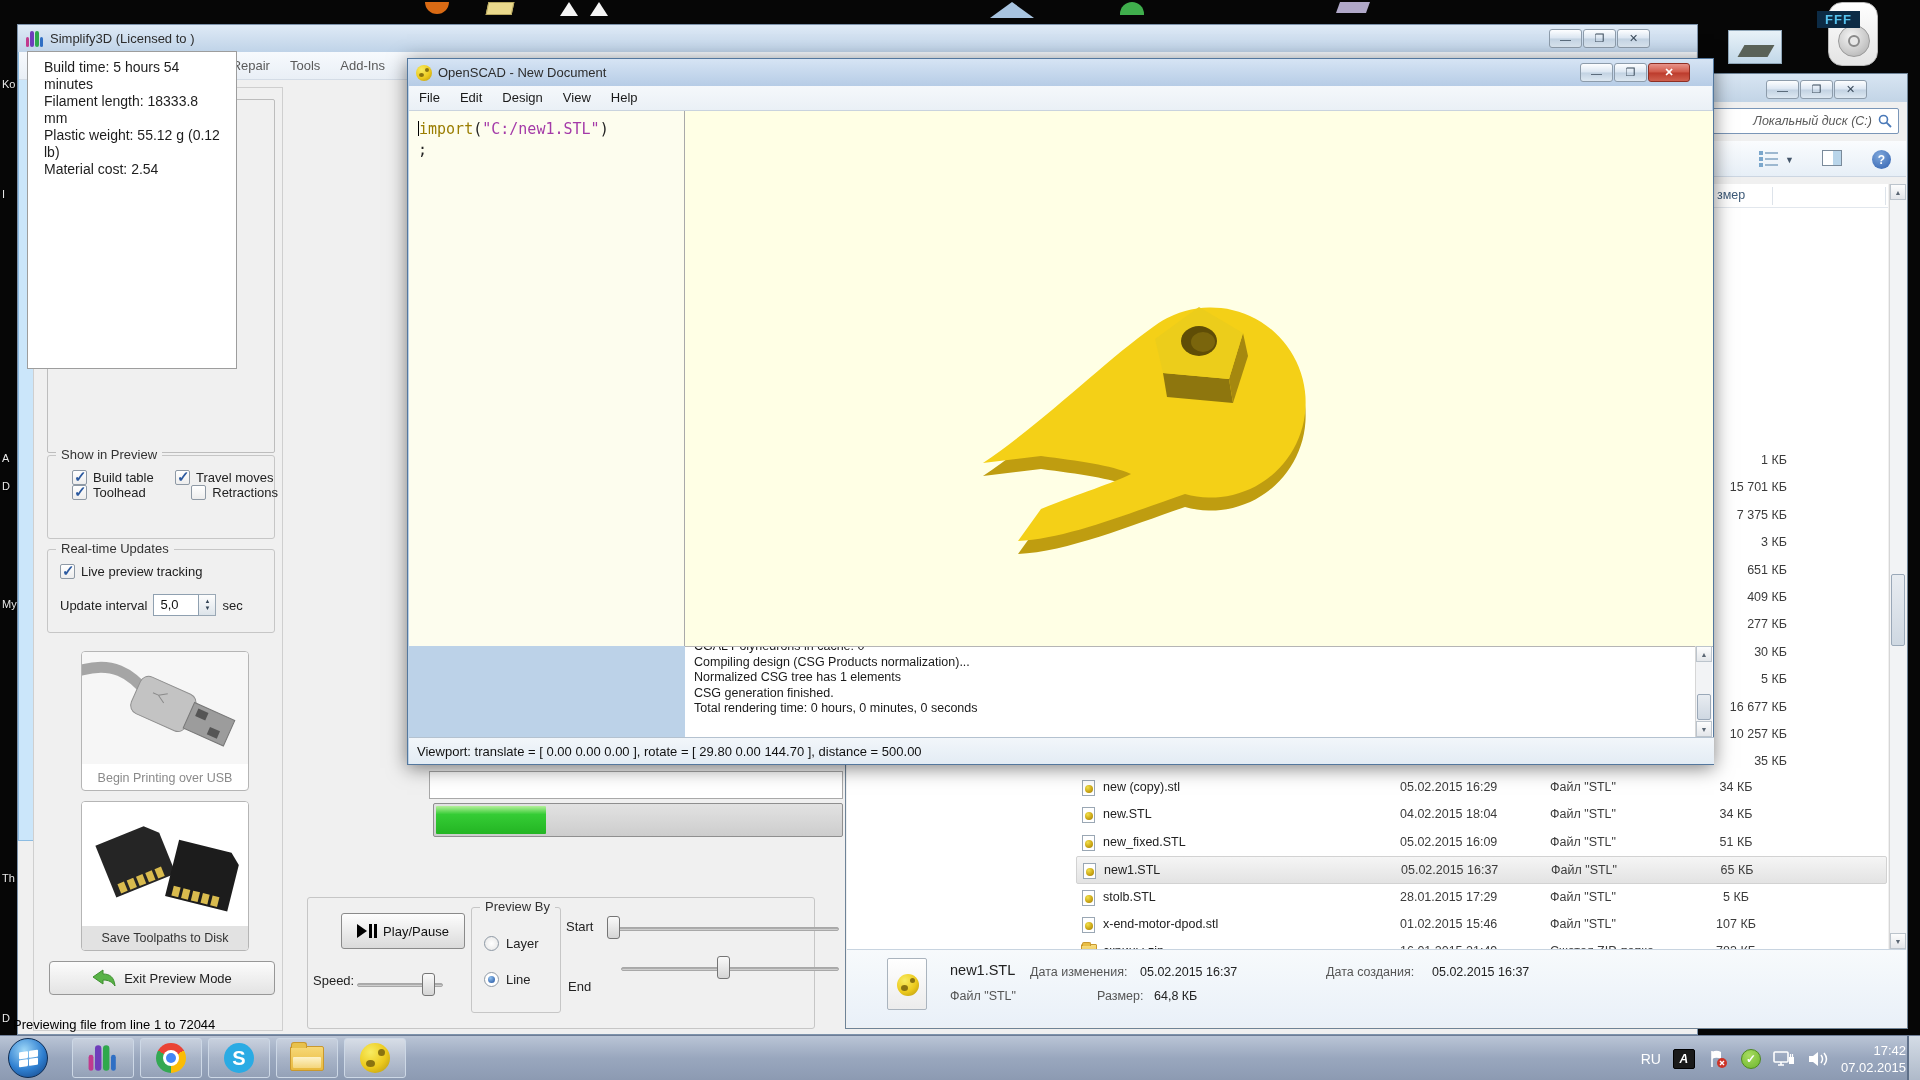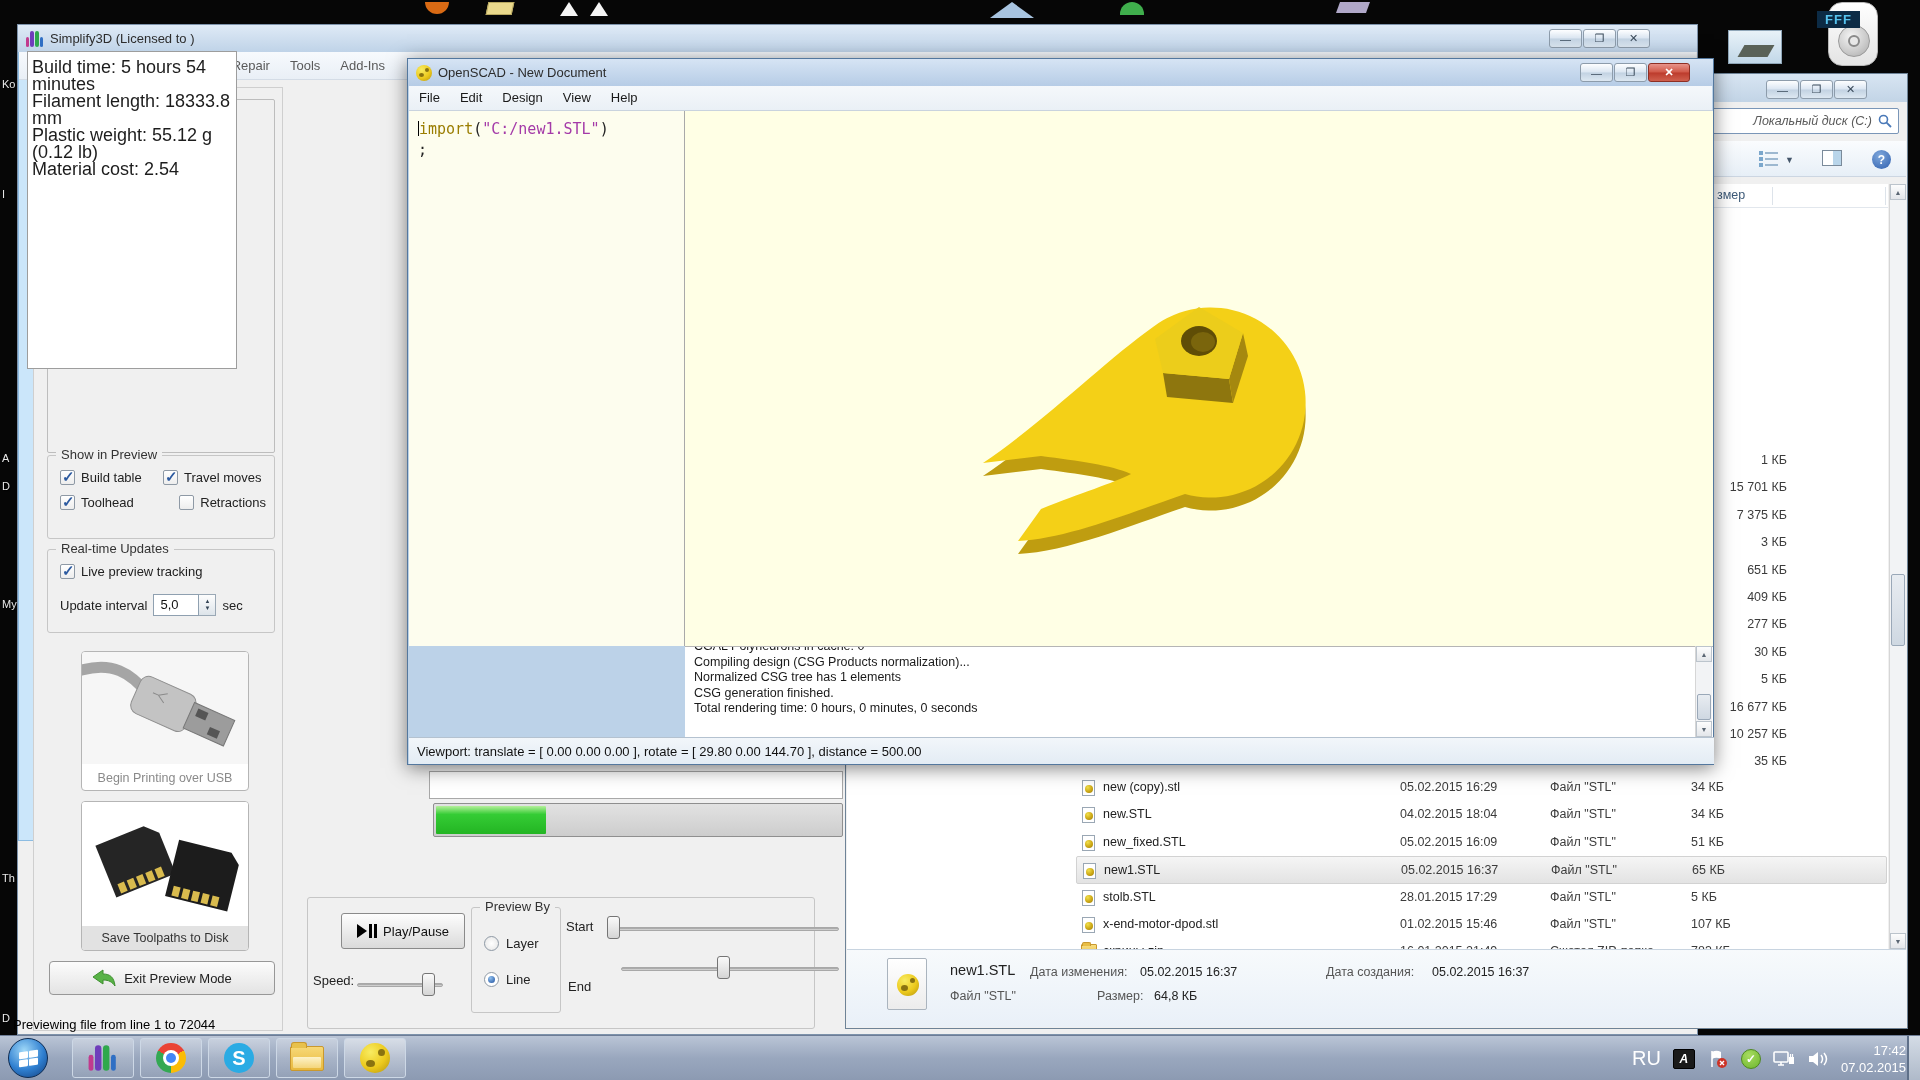--- a/index.html
+++ b/index.html
@@ -34,21 +34,21 @@
   .s3d-icon i{display:block;border-radius:2px}
   .s3d-icon .b1{width:3px;height:10px;background:#c13a8e}
   .s3d-icon .b2{width:4px;height:16px;background:#6f3dbb}
   .s3d-icon .b3{width:4px;height:16px;background:#2fa84d}
   .s3d-icon .b4{width:3px;height:10px;background:#2f6fc4}
   .leftcol{position:absolute;left:15px;top:62px;width:250px;height:944px;border:1px solid #cfcfcf;background:#f0f0f0}
   .grp{position:absolute;border:1px solid #c6c6c6;border-radius:3px}
   .grp .gt{position:absolute;top:-9px;left:8px;background:#f0f0f0;padding:0 5px;font-size:13px;color:#333;white-space:nowrap}
   #stats-box{left:29px;top:74px;width:228px;height:354px;border:1px solid #bdbdbd;border-radius:2px}
   #stats-box .bs-title{text-align:center;font-size:13px;color:#333;padding-top:6px}
-  #stats-inner{position:absolute;left:9px;top:26px;width:210px;height:318px;background:#fff;border:1px solid #9d9d9d;padding:7px 4px;font-size:18px;color:#1d1d1d;line-height:17px}
+  #stats-inner{position:absolute;left:9px;top:26px;width:210px;height:318px;background:#fff;border:1px solid #9d9d9d;padding:7px 16px;font-size:14px;color:#1d1d1d;line-height:17px}
   .cbrow{display:flex;align-items:center;gap:6px;font-size:13px;color:#222}
   .cb{width:15px;height:15px;background:linear-gradient(#fff,#ededed);border:1px solid #8e99a5;border-radius:2px;position:relative;flex:none}
   .cb.on::after{content:"✓";position:absolute;left:1px;top:-3px;font-size:15px;color:#2c5aa0;font-weight:bold}
   .rd{width:15px;height:15px;border:1px solid #8e99a5;border-radius:50%;background:radial-gradient(#fff,#e4e4e4);flex:none}
   .rd.on{background:#fff}
   .rd.on::after{content:"";display:block;width:7px;height:7px;margin:3px;border-radius:50%;background:radial-gradient(circle at 35% 30%,#8fc0ee,#1f4f9e)}
   #legend{left:283px;top:74px;width:112px;height:816px;background:#cbe6fa;border:1px solid #8cbce2}
   #legend .lt{font-size:13px;color:#1a1a1a;padding:8px 0 6px 8px}
   .leg-row{display:flex;align-items:center;height:18px;padding-left:10px}
   .leg-sw{width:26px;height:18px;flex:none}
@@ -109,21 +109,21 @@
   #exp-list-bg{position:absolute;left:1px;top:134px;right:19px;bottom:79px;background:#fff}
   #side-sizes{position:absolute;left:855px;top:373px;width:86px}
   .srow{height:27.4px;font-size:12.5px;color:#3c3c3c;text-align:right;line-height:27.4px}
   #file-list{position:absolute;left:230px;top:700px;width:811px}
   .frow{position:relative;height:27.4px;font-size:12.5px;color:#222}
   .frow.sel{background:linear-gradient(#f5f5f5,#e3e3e3);border:1px solid #d2d2d2;border-radius:2px}
   .frow span{position:absolute;top:6px;white-space:nowrap}
   .fname{left:27px}
   .fdate{left:324px;color:#3c3c3c}
   .ftype{left:474px;color:#3c3c3c}
-  .fsize{left:615px;width:90px;text-align:left;color:#3c3c3c}
+  .fsize{left:615px;width:90px;text-align:center;color:#3c3c3c}
   .icon-stl{position:absolute;left:6px;top:5px;width:13px;height:16px;background:#fff;border:1px solid #9aa7b4}
   .icon-stl::after{content:"";position:absolute;left:2px;top:4px;width:8px;height:8px;border-radius:50%;background:radial-gradient(circle at 35% 30%,#f2e04a,#c8a312 60%,#937810)}
   .icon-zip{position:absolute;left:5px;top:7px;width:16px;height:13px;background:linear-gradient(#f7dd80,#e8bd45);border:1px solid #c9982e;border-radius:1px}
   .icon-zip::before{content:"";position:absolute;left:0;top:-3px;width:7px;height:3px;background:#e8bd45;border:1px solid #c9982e;border-bottom:none;border-radius:2px 2px 0 0}
   #exp-details{position:absolute;left:1px;right:1px;bottom:1px;height:78px;background:linear-gradient(#f7fafc,#e9f0f8);border-top:1px solid #c8d4e0}
   .det-label{position:absolute;font-size:12.5px;color:#555;white-space:nowrap}
   .det-value{position:absolute;font-size:12.5px;color:#222;white-space:nowrap}
   #det-icon{position:absolute;left:40px;top:8px;width:40px;height:52px;background:linear-gradient(#fff,#ececec);border:1px solid #aab4be;border-radius:2px}
 
   
@@ -133,21 +133,21 @@
   .flag i{background:#fff;border-radius:1px;display:block}
   .taskbtn{position:absolute;top:2px;width:62px;height:40px;border:1px solid #cdd8e6;border-radius:3px;background:linear-gradient(rgba(255,255,255,.25),rgba(255,255,255,.05));display:flex;align-items:center;justify-content:center}
   .chrome-ico{width:30px;height:30px;border-radius:50%;background:conic-gradient(from -60deg,#ea4335 0 33.3%,#fbbc05 0 66.6%,#34a853 0);position:relative}
   .chrome-ico::before{content:"";position:absolute;left:7px;top:7px;width:16px;height:16px;border-radius:50%;background:#fff}
   .chrome-ico::after{content:"";position:absolute;left:10px;top:10px;width:10px;height:10px;border-radius:50%;background:#4285f4}
   .skype-ico{width:30px;height:30px;border-radius:50%;background:#2aabe4;color:#fff;font-weight:bold;font-size:20px;display:flex;align-items:center;justify-content:center}
   .folder-ico{width:34px;height:25px;background:linear-gradient(#f7d876,#e8b93e);border:1px solid #c9982e;border-radius:2px;position:relative}
   .folder-ico::before{content:"";position:absolute;left:0;top:-5px;width:14px;height:5px;background:#e8c14c;border:1px solid #c9982e;border-bottom:none;border-radius:3px 3px 0 0}
   .folder-ico::after{content:"";position:absolute;left:2px;bottom:2px;width:28px;height:11px;background:linear-gradient(#fdf2c8,#f4d67c);border-radius:1px}
   #tray{position:absolute;right:14px;top:0;height:45px;display:flex;align-items:center;gap:12px}
-  #tray .lang{color:#fff;font-size:20px}
+  #tray .lang{color:#fff;font-size:14px}
   .tray-ico{width:22px;height:20px;display:flex;align-items:center;justify-content:center}
   .kbd-ico{background:#1a1a1a;border:1px solid #000;border-radius:2px;color:#fff;font-size:12px;font-style:italic;font-weight:bold}
   .chk-ico{width:20px;height:20px;border-radius:50%;background:radial-gradient(circle at 40% 30%,#a8dc60,#6cb52e);color:#fff;font-size:12px;font-weight:bold;display:flex;align-items:center;justify-content:center;border:1px solid #4e8a1e}
   #clock{color:#fff;text-align:right;font-size:13px;line-height:17px}
   #show-desktop{position:absolute;right:0;top:0;width:13px;height:45px;background:linear-gradient(#d4dce6,#aeb9c9);border-left:2px solid #5f7089}
 </style>
 </head>
 <body>
 
 <div id="desktop-edge">
@@ -207,21 +207,21 @@
   </div>
   <div id="stats-inner">
       <div class="stat-line">Build time: 5 hours 54 minutes</div>
       <div class="stat-line">Filament length: 18333.8 mm</div>
       <div class="stat-line">Plastic weight: 55.12 g (0.12 lb)</div>
       <div class="stat-line">Material cost: 2.54</div>
     </div>
 
   <div class="grp" style="left:29px;top:430px;width:228px;height:84px">
     <span class="gt">Show in Preview</span>
-    <div style="position:absolute;left:12px;top:14px;width:206px;display:flex;flex-wrap:wrap;row-gap:10px">
+    <div style="position:absolute;left:24px;top:14px;width:206px;display:flex;flex-wrap:wrap;">
         <label class="cbrow" style="width: 50%;">
           <span class="cb on"></span>
           <span>Build table</span>
         </label>
         <label class="cbrow" style="width: 50%;">
           <span class="cb on"></span>
           <span>Travel moves</span>
         </label>
         <label class="cbrow" style="width: 50%;">
           <span class="cb on"></span>

